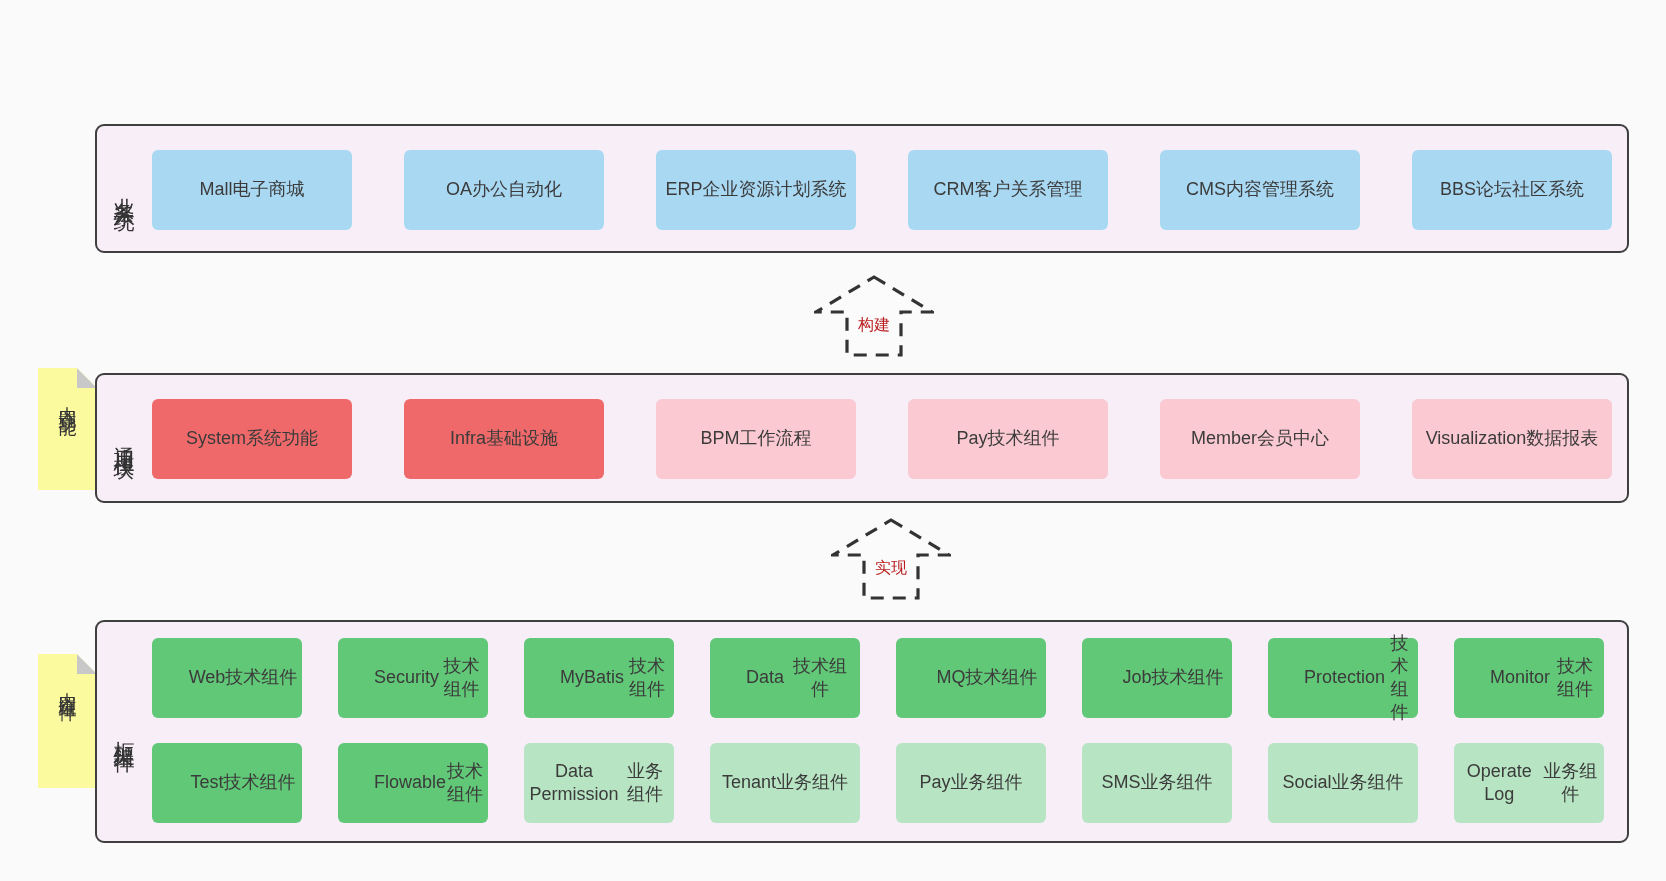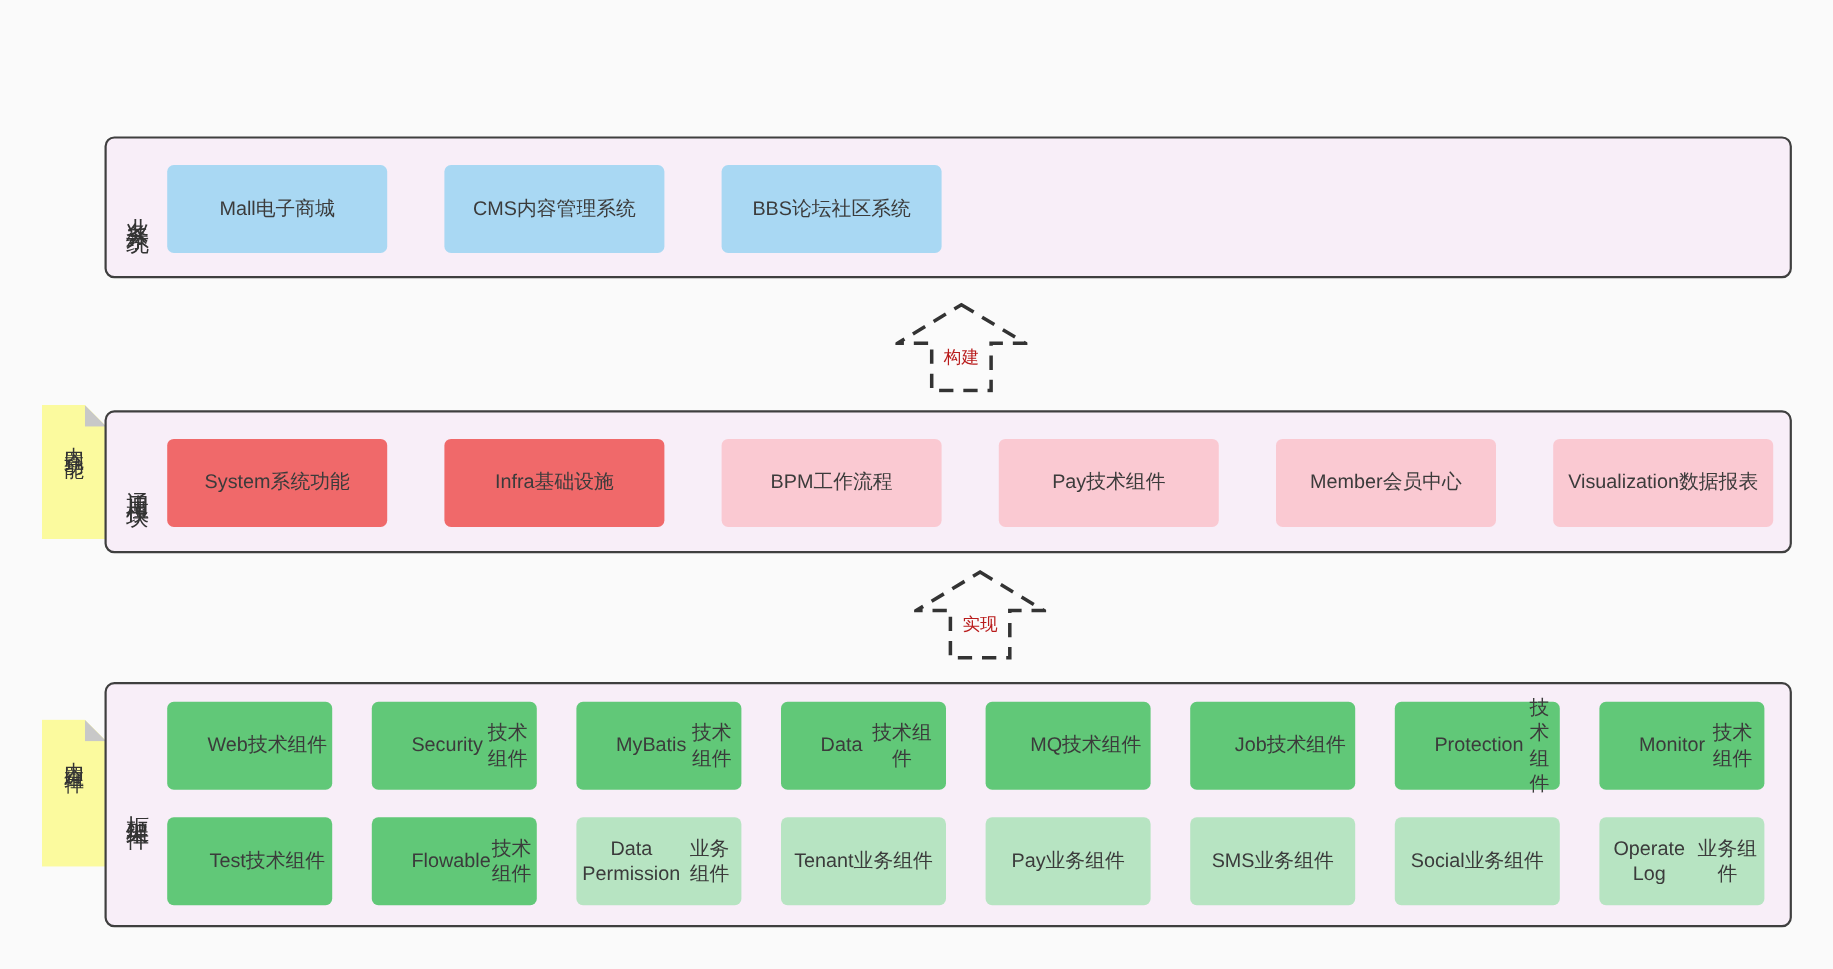--- a/index.html
+++ b/index.html
@@ -91,20 +91,32 @@
 
   <section class="band band-business">
     <div class="band-label">业务系统</div>
     <div class="rows">
         <div class="row">
           <div class="box v-blue">
             <div>Mall</div>
             <div>电子商城</div>
           </div>
           <div class="box v-blue">
+            <div>OA</div>
+            <div>办公自动化</div>
+          </div>
+          <div class="box v-blue">
+            <div>ERP</div>
+            <div>企业资源计划系统</div>
+          </div>
+          <div class="box v-blue">
+            <div>CRM</div>
+            <div>客户关系管理</div>
+          </div>
+          <div class="box v-blue">
             <div>CMS</div>
             <div>内容管理系统</div>
           </div>
           <div class="box v-blue">
             <div>BBS</div>
             <div>论坛社区系统</div>
           </div>
         </div>
       </div>
   </section>

